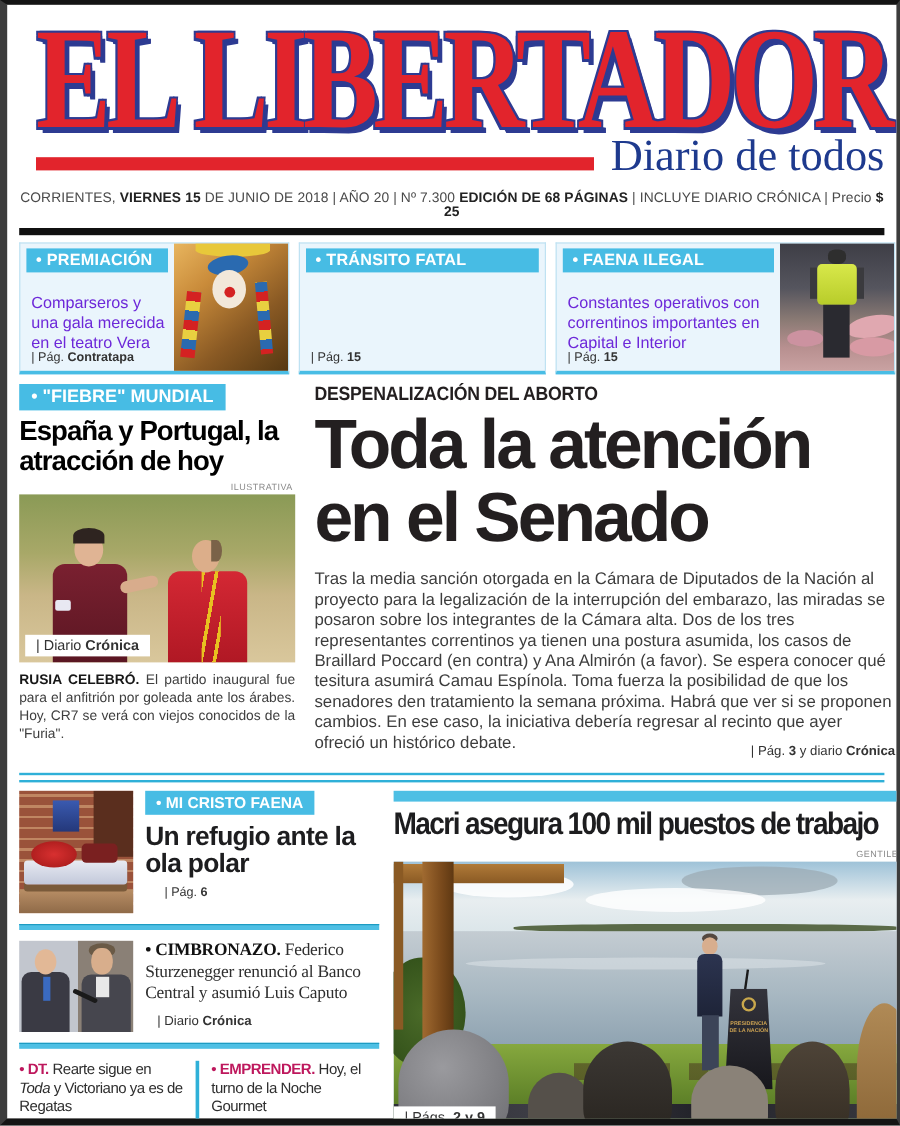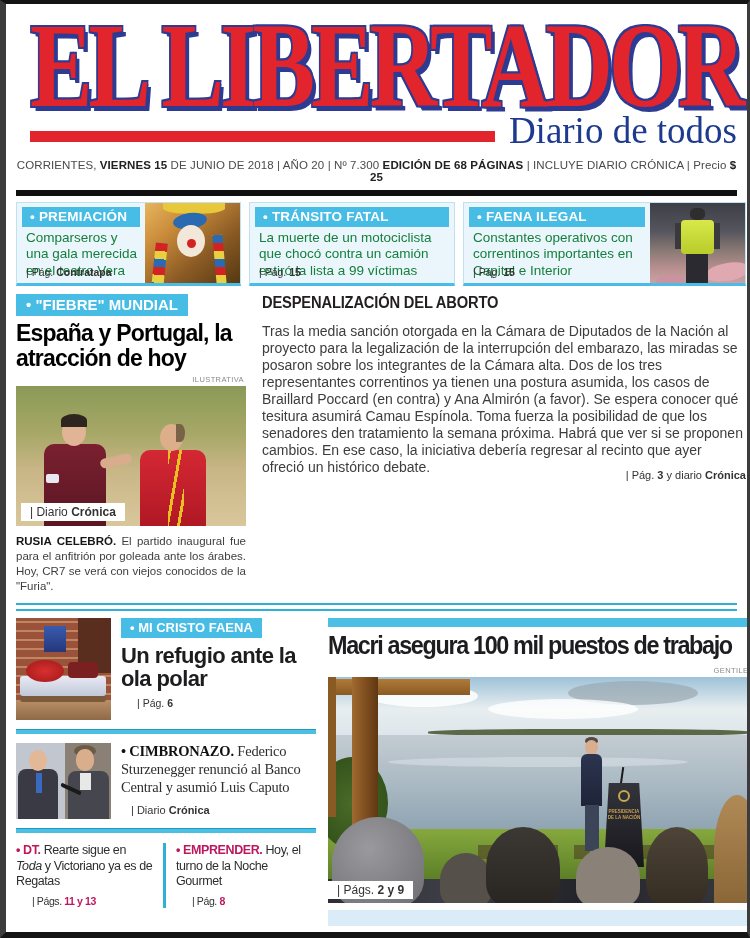--- a/index.html
+++ b/index.html
@@ -25,27 +25,27 @@
   .mast-bottom{position:absolute;left:14px;right:0;top:108px;display:flex;align-items:flex-end;}
   .red-bar{flex:1;height:11px;background:#e2242c;margin:0 14px 7px 0;}
   .tagline{font-family:"Liberation Serif","DejaVu Serif",serif;font-size:37px;color:#1e3a8e;line-height:1;white-space:nowrap;}
 
   
   .dateline{text-align:center;font-size:11.5px;color:#4a4a4a;margin:9px 0 7px;letter-spacing:.1px;}
   .dateline .b{font-weight:bold;color:#222;}
   .black-bar{height:6px;background:#101010;margin-bottom:6px;}
 
   
-  .strip{display:flex;gap:8px;height:84px;}
+  .strip{display:flex;gap:8px;height:110px;}
   .box{position:relative;background:#eaf5fc;border:1px solid #bfe2f2;border-bottom:3px solid #49bde5;}
   .box1{flex:0 0 225px;}.box2{flex:0 0 206px;}.box3{flex:0 0 283px;}
   .tag{display:block;background:#47bce4;color:#fff;font-weight:bold;font-size:13.5px;
        padding:2px 8px 3px;margin:4px 5px 0 5px;letter-spacing:.2px;white-space:nowrap;overflow:hidden;}
   .has-photo .tag{margin-right:100px;}
-  .box .txt{margin:3px 8px 0 9px;font-size:13.5px;line-height:1.22;color:#15803d;}
+  .box .txt{margin:18px 8px 0 9px;font-size:13.5px;line-height:1.22;color:#6d28d9;}
   .has-photo .txt{margin-right:100px;}
   .pref{position:absolute;left:9px;bottom:5px;font-size:10.5px;color:#333;}
   .pref .b{font-weight:bold;}
   .boxphoto{position:absolute;top:0;right:0;bottom:0;width:95px;overflow:hidden;}
   .shape{position:absolute;}
 
   
   .ph-carnival{background:linear-gradient(140deg,#e8b55e 0%,#c98b3a 30%,#8a5a24 65%,#553812 100%);}
   
   .ph-gendarme{background:linear-gradient(#3e3e46 0%,#55555e 35%,#8a7a74 60%,#b89090 82%,#c9a2a2 100%);}
@@ -133,21 +133,20 @@
           <div class="shape" style="left:18px;top:0;width:62px;height:11px;background:#e8c83a;border-radius:0 0 50% 50%;"></div>
           <div class="shape" style="left:28px;top:10px;width:34px;height:16px;background:#2a6ab0;border-radius:50%;transform:rotate(-8deg);"></div>
           <div class="shape" style="left:32px;top:22px;width:28px;height:32px;background:#f2e8da;border-radius:50%;"></div>
           <div class="shape" style="left:42px;top:36px;width:9px;height:9px;background:#d42222;border-radius:50%;"></div>
           <div class="shape" style="left:8px;top:40px;width:12px;height:55px;background:repeating-linear-gradient(180deg,#d42222 0 8px,#e8d040 8px 16px,#2a6ab0 16px 24px);transform:rotate(6deg);"></div>
           <div class="shape" style="left:70px;top:32px;width:10px;height:60px;background:repeating-linear-gradient(180deg,#2a6ab0 0 8px,#d42222 8px 16px,#e8d040 16px 24px);transform:rotate(-5deg);"></div>
         </div>
       </div>
       <div class="box box2">
         <span class="tag">• TRÁNSITO FATAL</span>
-        <div class="txt">La muerte de un motociclista que chocó contra un camión estiró la lista a 99 víctimas</div>
         <div class="pref"><span>| Pág. </span><span class="b">15</span></div>
       </div>
       <div class="box box3 has-photo">
         <span class="tag">• FAENA ILEGAL</span>
         <div class="txt">Constantes operativos con correntinos importantes en Capital e Interior</div>
         <div class="pref"><span>| Pág. </span><span class="b">15</span></div>
         <div class="boxphoto ph-gendarme">
           <div class="shape" style="left:55px;top:60px;width:45px;height:18px;background:#e0a8b0;border-radius:50%;transform:rotate(-10deg);"></div>
           <div class="shape" style="left:58px;top:78px;width:40px;height:16px;background:#d89aa4;border-radius:50%;"></div>
           <div class="shape" style="left:6px;top:72px;width:30px;height:14px;background:#cc92a0;border-radius:50%;"></div>
@@ -175,20 +174,21 @@
           <div class="shape" style="left:152px;top:64px;width:16px;height:76px;background:repeating-linear-gradient(100deg,#e8c020 0 3px,rgba(0,0,0,0) 3px 11px);"></div>
           <div class="shape" style="left:144px;top:38px;width:23px;height:27px;background:#dcae8a;border-radius:50%;"></div>
           <div class="shape" style="left:160px;top:38px;width:9px;height:18px;background:#7a6248;border-radius:0 50% 50% 0;"></div>
           <div class="chip"><span>| Diario </span><span class="b">Crónica</span></div>
         </div>
         <div class="wc-lead"><span class="b">RUSIA CELEBRÓ.</span><span> El partido inaugural fue para el anfitrión por goleada ante los árabes. Hoy, CR7 se verá con viejos conocidos de la "Furia".</span></div>
       </div>
 
       <div class="article">
         <div class="kicker">DESPENALIZACIÓN DEL ABORTO</div>
+        <div class="main-head">Toda la atención en el Senado</div>
         <div class="main-body"><span>Tras la media sanción otorgada en la Cámara de Diputados de la Nación al proyecto para la legalización de la interrupción del embarazo, las miradas se posaron sobre los integrantes de la Cámara alta. Dos de los tres representantes correntinos ya tienen una postura asumida, los casos de Braillard Poccard (en contra) y Ana Almirón (a favor). Se espera conocer qué tesitura asumirá Camau Espínola. Toma fuerza la posibilidad de que los senadores den tratamiento la semana próxima. Habrá que ver si se proponen cambios. En ese caso, la iniciativa debería regresar al recinto que ayer ofreció un histórico debate.</span>
           <span class="refline"><span>| Pág. </span><span class="b">3</span><span> y diario </span><span class="b">Crónica</span></span>
         </div>
       </div>
     </div>
 
     <div class="double-rule"></div>
 
     <div class="bottomrow">
 

